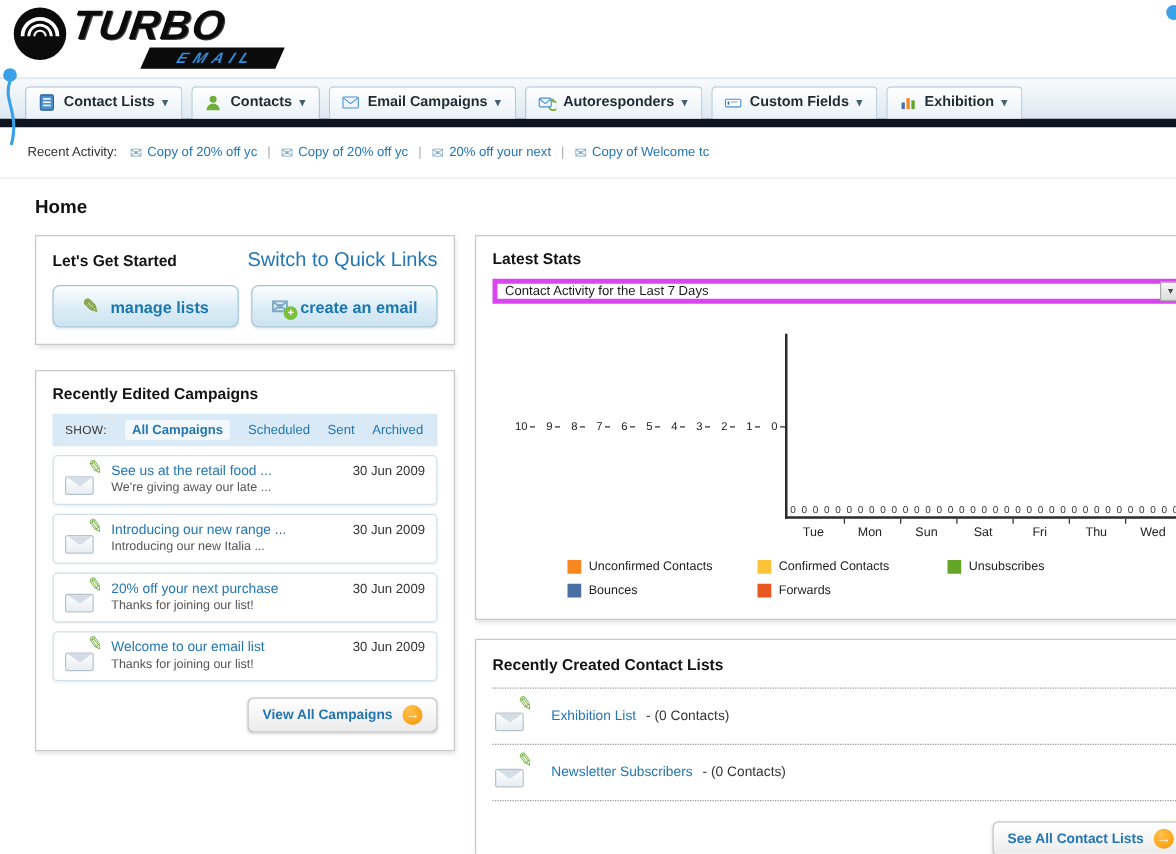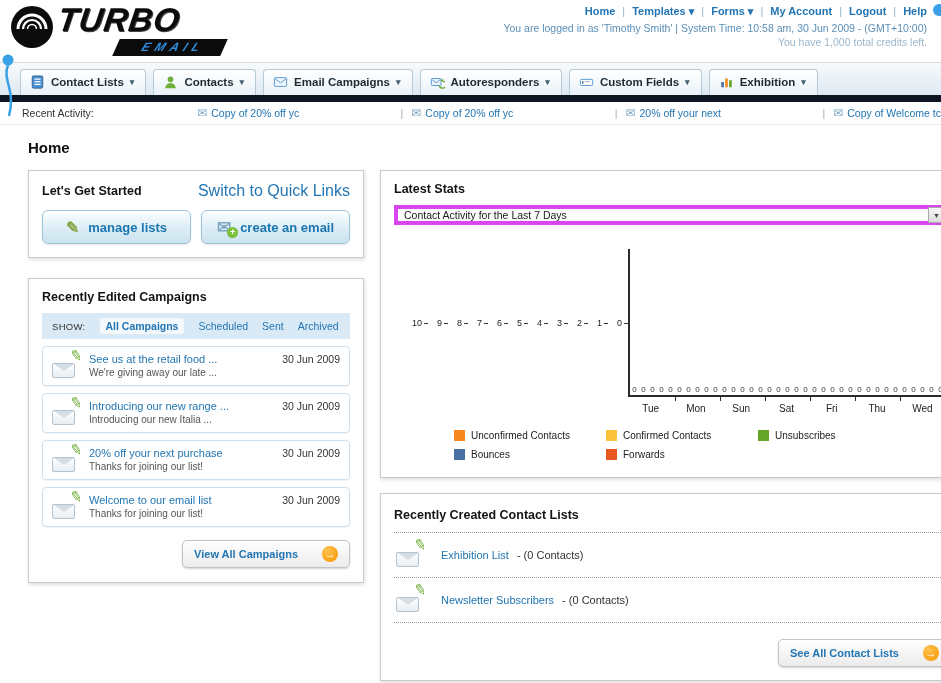--- a/index.html
+++ b/index.html
@@ -22,21 +22,21 @@
   .swoosh { position:absolute; left:0; top:54px; width:22px; height:66px; z-index:5; }
 
   
   .tab-bar { height:33px; background:linear-gradient(#f7fafc,#dde9f1); border-top:1px solid #d7dfe5; display:flex; align-items:flex-end; gap:7px; padding:0 0 0 20px; }
   .tab { display:flex; align-items:center; gap:6px; background:linear-gradient(#ffffff,#e9f2f8); border:1px solid #b5c9d6; border-bottom:none; border-radius:4px 4px 0 0; padding:5px 11px 6px 9px; font-size:11.5px; font-weight:bold; color:#1f2a33; cursor:pointer; }
   .tab svg { width:15px; height:14px; }
   .caret { font-size:9px; color:#47606f; }
   .dark-bar { height:7px; background:#0e1420; }
 
   
-  .activity-bar { height:23px; display:flex; align-items:center; padding:0 0 0 22px; font-size:10.5px; border-bottom:1px solid #ececec; background:#fff;justify-content:space-between; }
+  .activity-bar { height:41px; display:flex; align-items:center; padding:0 0 0 22px; font-size:10.5px; border-bottom:1px solid #ececec; background:#fff; }
   .activity-label { color:#333; margin-right:10px; }
   .activity-item { color:#2376b3; cursor:pointer; display:inline-flex; align-items:center; }
   .activity-item .act-env { color:#7fa8c4; font-size:12px; margin-right:4px; }
   .activity-item + .activity-item::before { content:"|"; color:#aaa; margin:0 8px; }
 
   
   .content { padding:10px 30px 0 28px; }
   .page-title { font-size:15px; font-weight:bold; color:#101010; margin:4px 0 14px 0; }
   .cols { display:flex; gap:16px; align-items:flex-start; }
   .col-left { width:336px; flex:none; }
@@ -64,21 +64,21 @@
   .campaign-item { border:1px solid #cfe0ec; border-radius:4px; display:flex; padding:6px 9px; margin-top:7px; box-shadow:0 1px 1px rgba(0,0,0,.05); cursor:pointer; }
   .item-icon { position:relative; width:30px; height:26px; flex:none; margin-right:7px; }
   .env-box { position:absolute; left:0; bottom:1px; width:23px; height:15px; background:linear-gradient(#ffffff,#e7edf2); border:1px solid #b6c2cc; border-radius:2px; }
   .env-box::before { content:""; position:absolute; left:1px; top:0; border-left:10px solid transparent; border-right:10px solid transparent; border-top:7px solid #d5dee6; }
   .pencil-over { position:absolute; right:-1px; top:-6px; color:#6fae3a; font-size:15px; transform:rotate(10deg); }
   .c-text { min-width:0; }
   .c-title { color:#2376b3; font-size:11px; }
   .c-sub { color:#555; font-size:10px; margin-top:2px; }
   .c-date { margin-left:auto; color:#333; font-size:10.5px; white-space:nowrap; padding-left:8px; }
   .camp-footer { text-align:right; margin-top:13px; }
-  .view-btn { display:inline-flex; align-items:center; gap:24px; border:1px solid #c3c3c3; border-radius:5px; background:linear-gradient(#ffffff,#ebebeb); padding:5px 11px; font-weight:bold; color:#2376b3; font-size:11px; box-shadow:0 1px 2px rgba(0,0,0,.18); cursor:pointer; }
+  .view-btn { display:inline-flex; align-items:center; gap:8px; border:1px solid #c3c3c3; border-radius:5px; background:linear-gradient(#ffffff,#ebebeb); padding:5px 11px; font-weight:bold; color:#2376b3; font-size:11px; box-shadow:0 1px 2px rgba(0,0,0,.18); cursor:pointer; }
   .arrow-circle { width:16px; height:16px; border-radius:50%; background:radial-gradient(circle at 35% 30%, #ffc24d, #f79400); color:#fff; display:inline-flex; align-items:center; justify-content:center; font-size:11px; font-weight:bold; }
 
   
   .stats-panel { padding:11px 13px 13px; margin-bottom:15px; }
   .stats-select { display:flex; align-items:center; justify-content:space-between; border:4px solid #d946ef; background:#fff; height:20px; padding:0 2px 0 6px; font-size:10.5px; color:#1a1a1a; margin-top:9px; cursor:pointer; }
   .select-arrow-btn { width:17px; height:16px; background:linear-gradient(#f6f6f6,#dcdcdc); border:1px solid #a9a9a9; display:flex; align-items:center; justify-content:center; font-size:7px; color:#444; }
 
   .chart { margin:24px 6px 4px 14px; }
   .chart-body { display:flex; }
   .y-axis { display:flex; flex-direction:row; justify-content:space-between; height:156px; margin-top:-4px; }
@@ -117,27 +117,20 @@
       <svg class="logo-swirl" viewBox="0 0 44 44">
         <circle cx="22" cy="22" r="21" fill="#0b0b0b"></circle>
         <path d="M8 24a14 14 0 0 1 28 0" stroke="#fff" stroke-width="3" fill="none"></path>
         <path d="M13 24a9 9 0 0 1 18 0" stroke="#fff" stroke-width="2.2" fill="none"></path>
         <path d="M17.5 24a4.5 4.5 0 0 1 9 0" stroke="#fff" stroke-width="1.6" fill="none"></path>
       </svg>
       <div>
         <div class="logo-turbo">TURBO</div>
         <div class="logo-email">EMAIL</div>
       </div>
-    </div>
-    <div class="top-right">
-      <div class="top-nav">
-        <a>Home</a><a>Templates ▾</a><a>Forms ▾</a><a>My Account</a><a>Logout</a><a>Help</a>
-      </div>
-      <div class="login-info">You are logged in as 'Timothy Smith' | System Time: 10:58 am, 30 Jun 2009 - (GMT+10:00)</div>
-      <div class="credits">You have 1,000 total credits left.</div>
     </div>
     <span class="dot-right"></span>
   </div>
 
   <svg class="swoosh" viewBox="0 0 22 66">
     <circle cx="8" cy="6" r="5.5" fill="#3aa0e8"></circle>
     <path d="M8 11 C 2 26, 16 36, 9 62" stroke="#3aa0e8" stroke-width="2.5" fill="none"></path>
   </svg>
 
   <div class="tab-bar">

